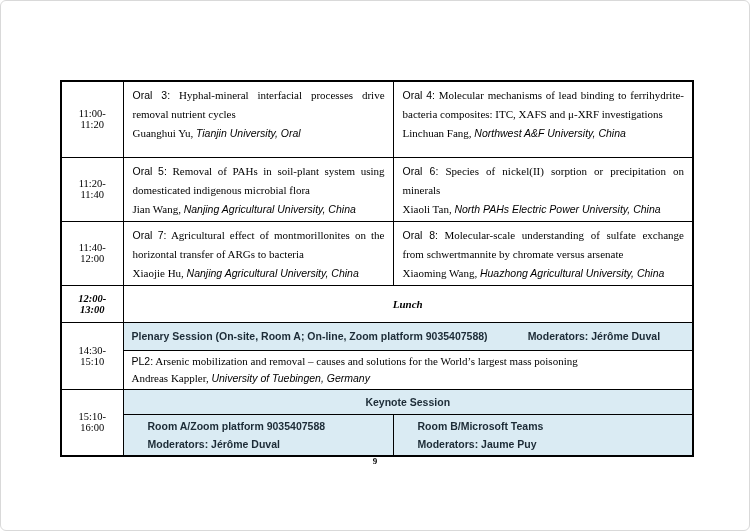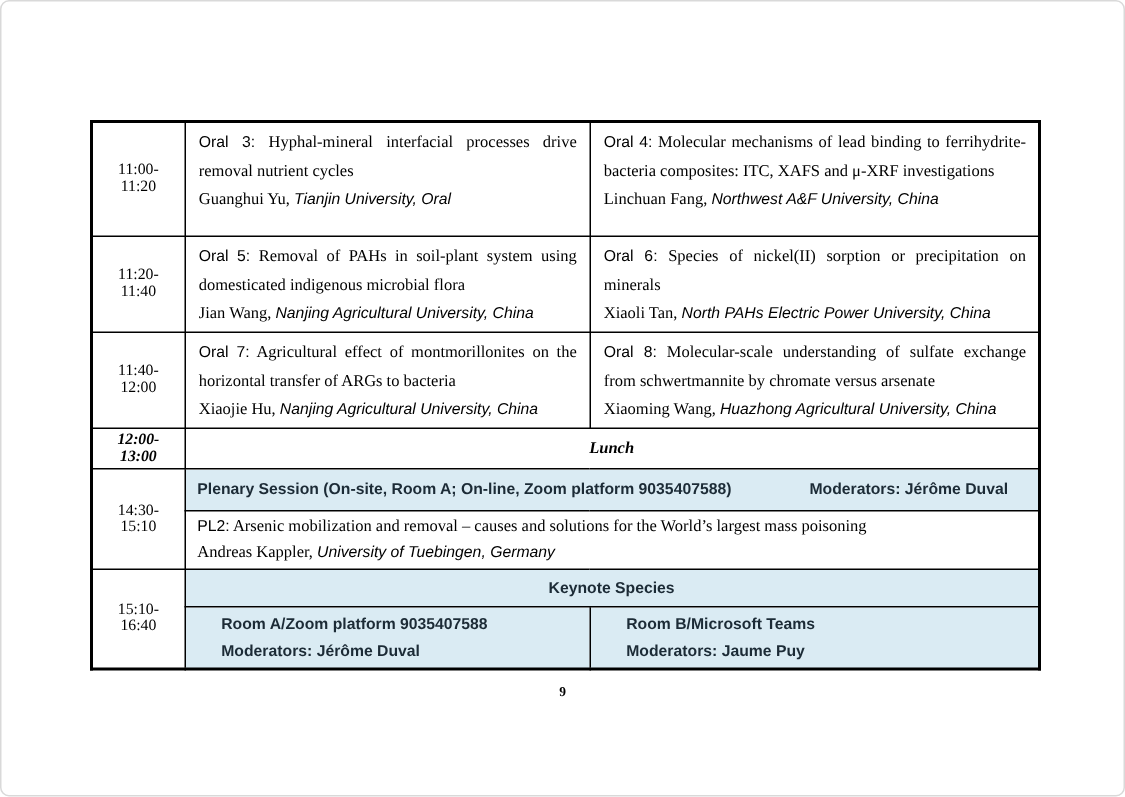--- a/index.html
+++ b/index.html
@@ -31,21 +31,21 @@
   .speaker-name{}
   .aff{font-style:italic;font-family:"Liberation Sans", sans-serif;font-size:10.5px;}
   td.lunch-time{font-weight:bold;font-style:italic;}
   td.lunch-cell{text-align:center;font-weight:bold;font-style:italic;font-size:11px;}
   td.hl{
     background:var(--highlight,#daebf3);
     font-family:"Liberation Sans", sans-serif;font-weight:bold;
     font-size:10.5px;color:var(--header-text,#1c2b36);
   }
   td.plenary-header{padding:0 8px;}
-  .plenary-line{display:flex;align-items:center;gap:52px;white-space:nowrap;}
+  .plenary-line{display:flex;align-items:center;gap:40px;white-space:nowrap;}
   td.pl2-cell{
     vertical-align:middle;padding:2px 8px;font-size:11px;line-height:17px;
     font-family:"Liberation Serif", serif;
   }
   .pl2-title{margin:0;}
   td.keynote-header{text-align:center;}
   td.room-cell{vertical-align:middle;padding:2px 24px;line-height:18px;}
   .room-line{display:block;}
   .page-number{
     position:absolute;left:0;right:0;top:455px;text-align:center;
@@ -94,21 +94,21 @@
       <td class="session">
         <p class="title"><span class="code">Oral 7:</span> <span>Agricultural effect of montmorillonites on the horizontal transfer of ARGs to bacteria</span></p>
         <p class="speaker"><span class="speaker-name">Xiaojie Hu,</span> <span class="aff">Nanjing Agricultural University, China</span></p>
       </td>
       <td class="session">
         <p class="title"><span class="code">Oral 8:</span> <span>Molecular-scale understanding of sulfate exchange from schwertmannite by chromate versus arsenate</span></p>
         <p class="speaker"><span class="speaker-name">Xiaoming Wang,</span> <span class="aff">Huazhong Agricultural University, China</span></p>
       </td>
     </tr>
 
-    <tr style="height:27px">
+    <tr style="height:37px">
       <td class="time lunch-time">12:00-13:00</td>
       <td class="lunch-cell" colspan="2">Lunch</td>
     </tr>
 
     <tr style="height:28px">
       <td class="time" rowspan="2">14:30-15:10</td>
       <td class="hl plenary-header" colspan="2">
         <div class="plenary-line">
           <span>Plenary Session (On-site, Room A; On-line, Zoom platform 9035407588)</span>
           <span>Moderators: Jérôme Duval</span>
@@ -116,22 +116,22 @@
       </td>
     </tr>
     <tr style="height:36px">
       <td class="pl2-cell" colspan="2">
         <p class="pl2-title"><span class="code">PL2:</span> <span>Arsenic mobilization and removal – causes and solutions for the World’s largest mass poisoning</span></p>
         <p class="speaker"><span class="speaker-name">Andreas Kappler,</span> <span class="aff">University of Tuebingen, Germany</span></p>
       </td>
     </tr>
 
     <tr style="height:25px">
-      <td class="time" rowspan="2">15:10-16:40</td>
-      <td class="hl keynote-header" colspan="2">Keynote Species</td>
+      <td class="time" rowspan="2">15:10-16:00</td>
+      <td class="hl keynote-header" colspan="2">Keynote Session</td>
     </tr>
     <tr style="height:39px">
       <td class="hl room-cell">
         <span class="room-line">Room A/Zoom platform 9035407588</span>
         <span class="room-line">Moderators: Jérôme Duval</span>
       </td>
       <td class="hl room-cell">
         <span class="room-line">Room B/Microsoft Teams</span>
         <span class="room-line">Moderators: Jaume Puy</span>
       </td>

